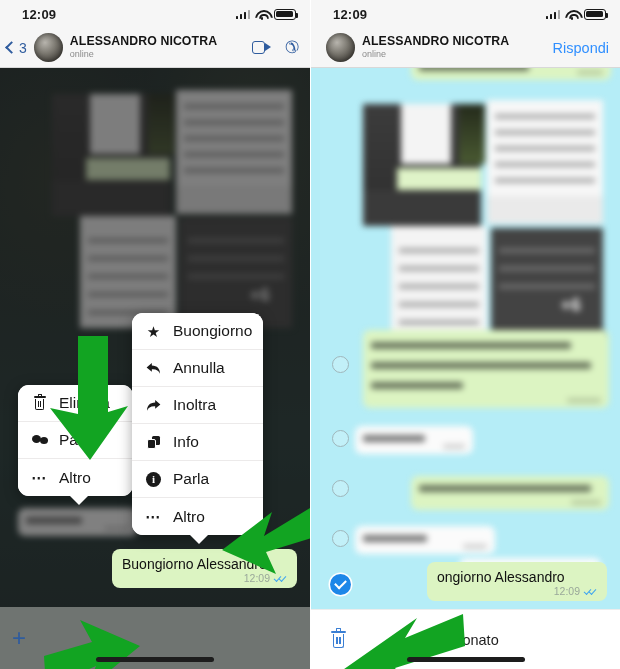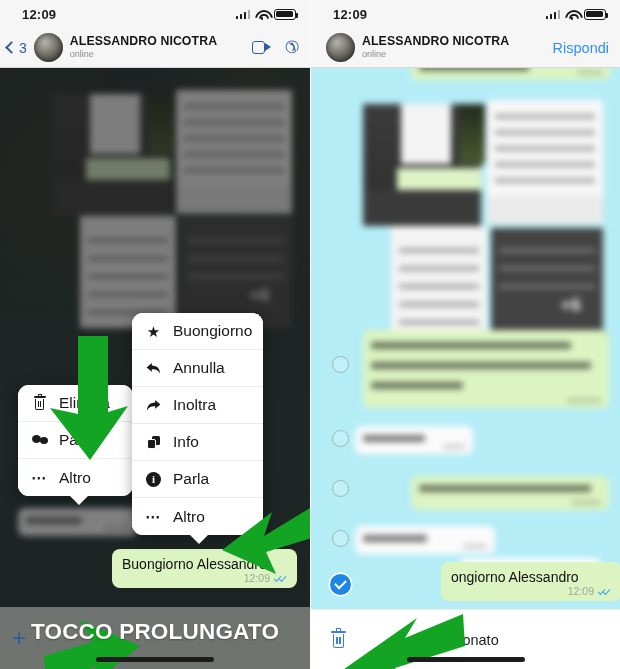--- a/index.html
+++ b/index.html
@@ -398,21 +398,20 @@
       </div>
       <div class="arrow" style="left:42px; top:548px;">
         <svg width="98" height="108" viewBox="0 0 98 108">
           <path d="M96 4 L46 26 L56 2 L2 46 L62 72 L50 50 L98 36 Z" fill="#12a422" transform="rotate(180 50 38)"></path>
         </svg>
       </div>
 
       <div class="inputbar">
         <span class="plus">+</span>
       </div>
-      <div class="overlay-caption">TOCCO PROLUNGATO</div>
       <div class="homebar"></div>
     </div>
   </div>
 
   <div class="panel right">
 
     <div class="statusbar">
       <div class="clock">12:09</div>
       <div class="status-icons">
         <div class="sig">
@@ -497,21 +496,21 @@
       <div class="sel-circle" style="left:21px; top:412px;"></div>
 
       <div class="msg-blur in" style="left:44px; top:458px; width:140px; height:28px;">
         <div class="tl" style="top:9px; width:64px;"></div>
         <div class="tm" style="width:24px;"></div>
       </div>
       <div class="sel-circle" style="left:21px; top:462px;"></div>
 
       <div class="msg-blur in" style="left:148px; top:490px; width:142px; height:22px;"></div>
 
-      <div class="bubble out" style="left:130px; top:494px; width:180px; z-index:22;">
+      <div class="bubble out" style="left:116px; top:494px; width:180px; z-index:22;">
         <div class="txt">ongiorno Alessandro</div>
         <div class="meta">
           <span class="time">12:09</span>
           <span class="ticks">
               <i></i>
               <i></i>
             </span>
         </div>
       </div>
       <div class="sel-check" style="left:19px; top:506px; z-index:23;"></div>

